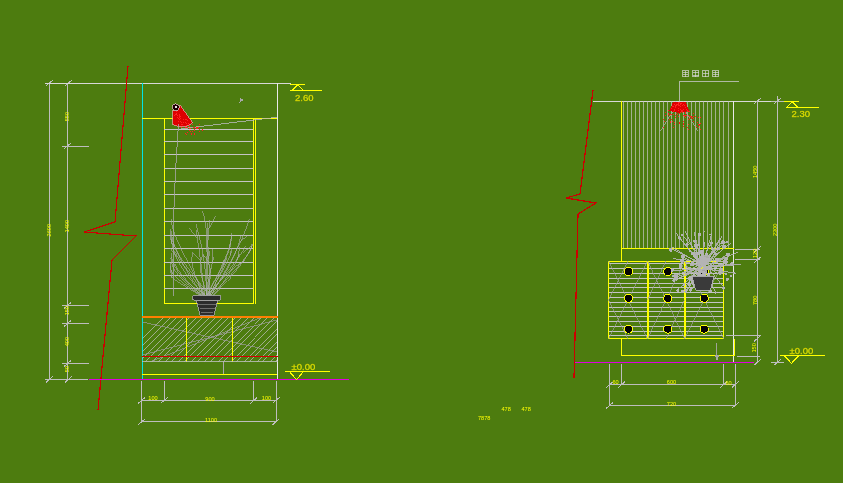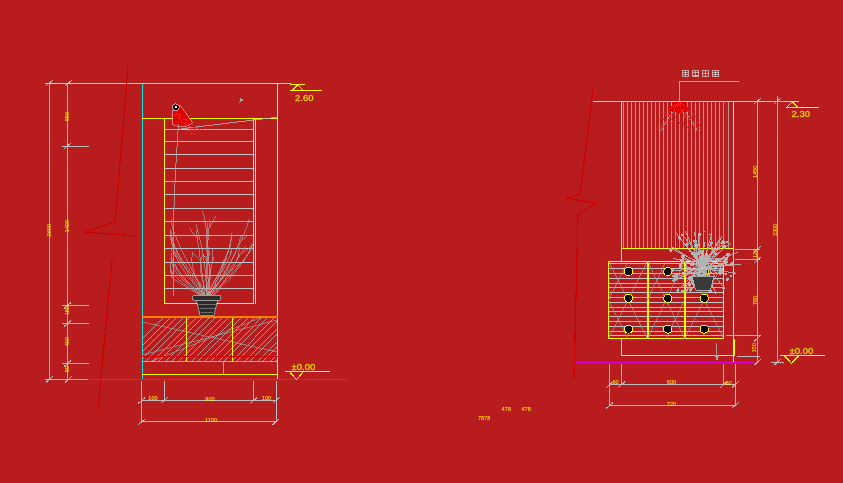--- a/index.html
+++ b/index.html
@@ -1,16 +1,16 @@
 <!DOCTYPE html>
 <html><head>
 <meta charset="utf-8">
 <style>
 html,body{margin:0;padding:0;background:#000;}
-#cv{position:relative;width:843px;height:483px;background:#b91c1c;overflow:hidden;}
+#cv{position:relative;width:843px;height:483px;background:#4d7c0f;overflow:hidden;}
 svg text{font-family:"Liberation Sans",sans-serif;}
 svg *{shape-rendering:crispEdges;}
 </style>
 </head>
 <body>
 <div id="cv">
 <svg width="843" height="483" viewBox="0 0 843 483">
 
 <g stroke="#bdbdbd" stroke-width="1" fill="none">
   <path d="M49.5 83 V379.5 M45 83 h8 M45 379.5 h8"></path>

